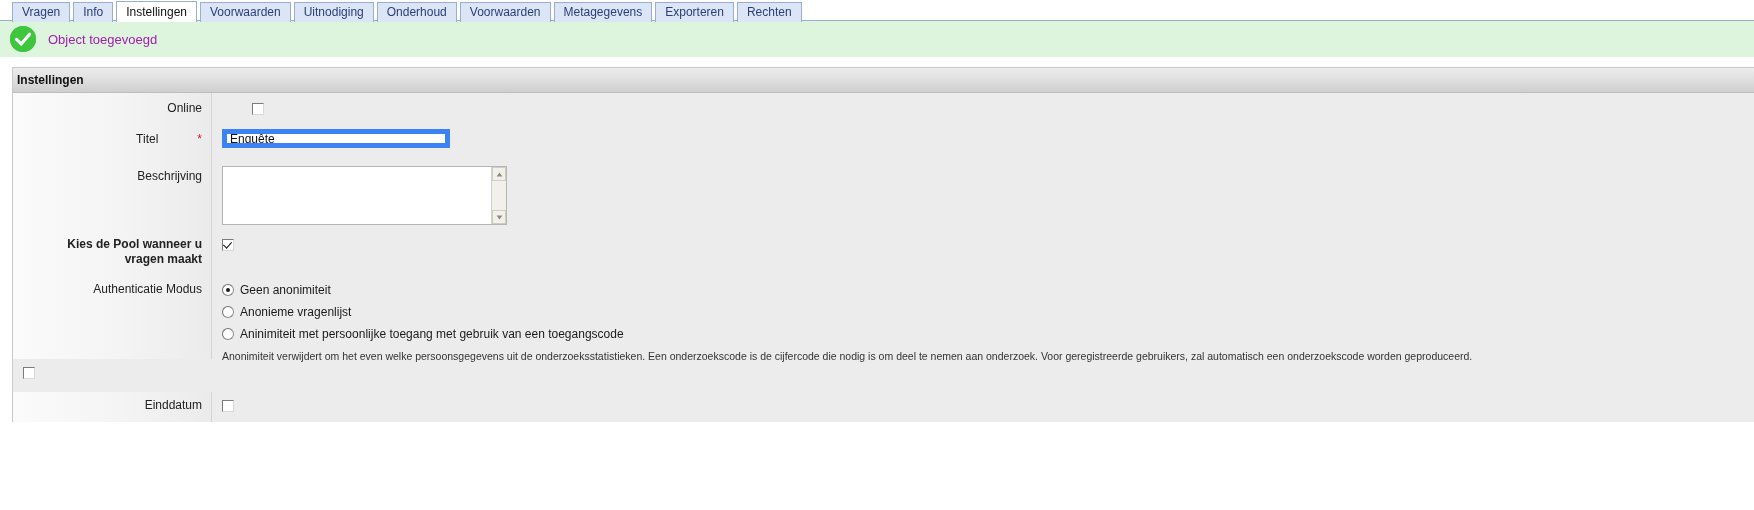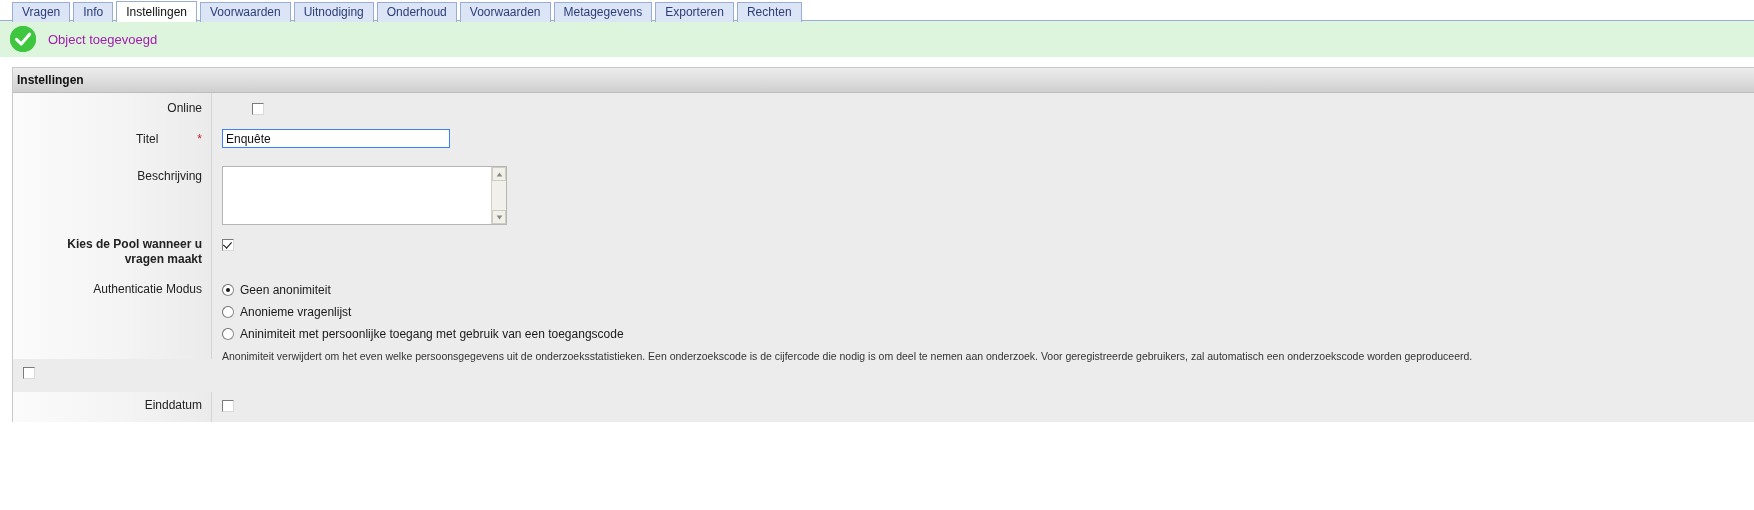--- a/index.html
+++ b/index.html
@@ -176,21 +176,21 @@
     width: 4px;
     height: 4px;
     border-radius: 50%;
     background: #1b1b1b;
   }
 
   .txt-input {
     width: 228px;
     height: 19px;
     box-sizing: border-box;
-    border: 1px solid #3b82f6;
+    border: 5px solid #3b82f6;
     background: #ffffff;
     font-family: "Liberation Sans", sans-serif;
     font-size: 12px;
     color: #111111;
     padding: 1px 3px;
     outline: none;
   }
 
   .ta-wrap {
     width: 285px;

